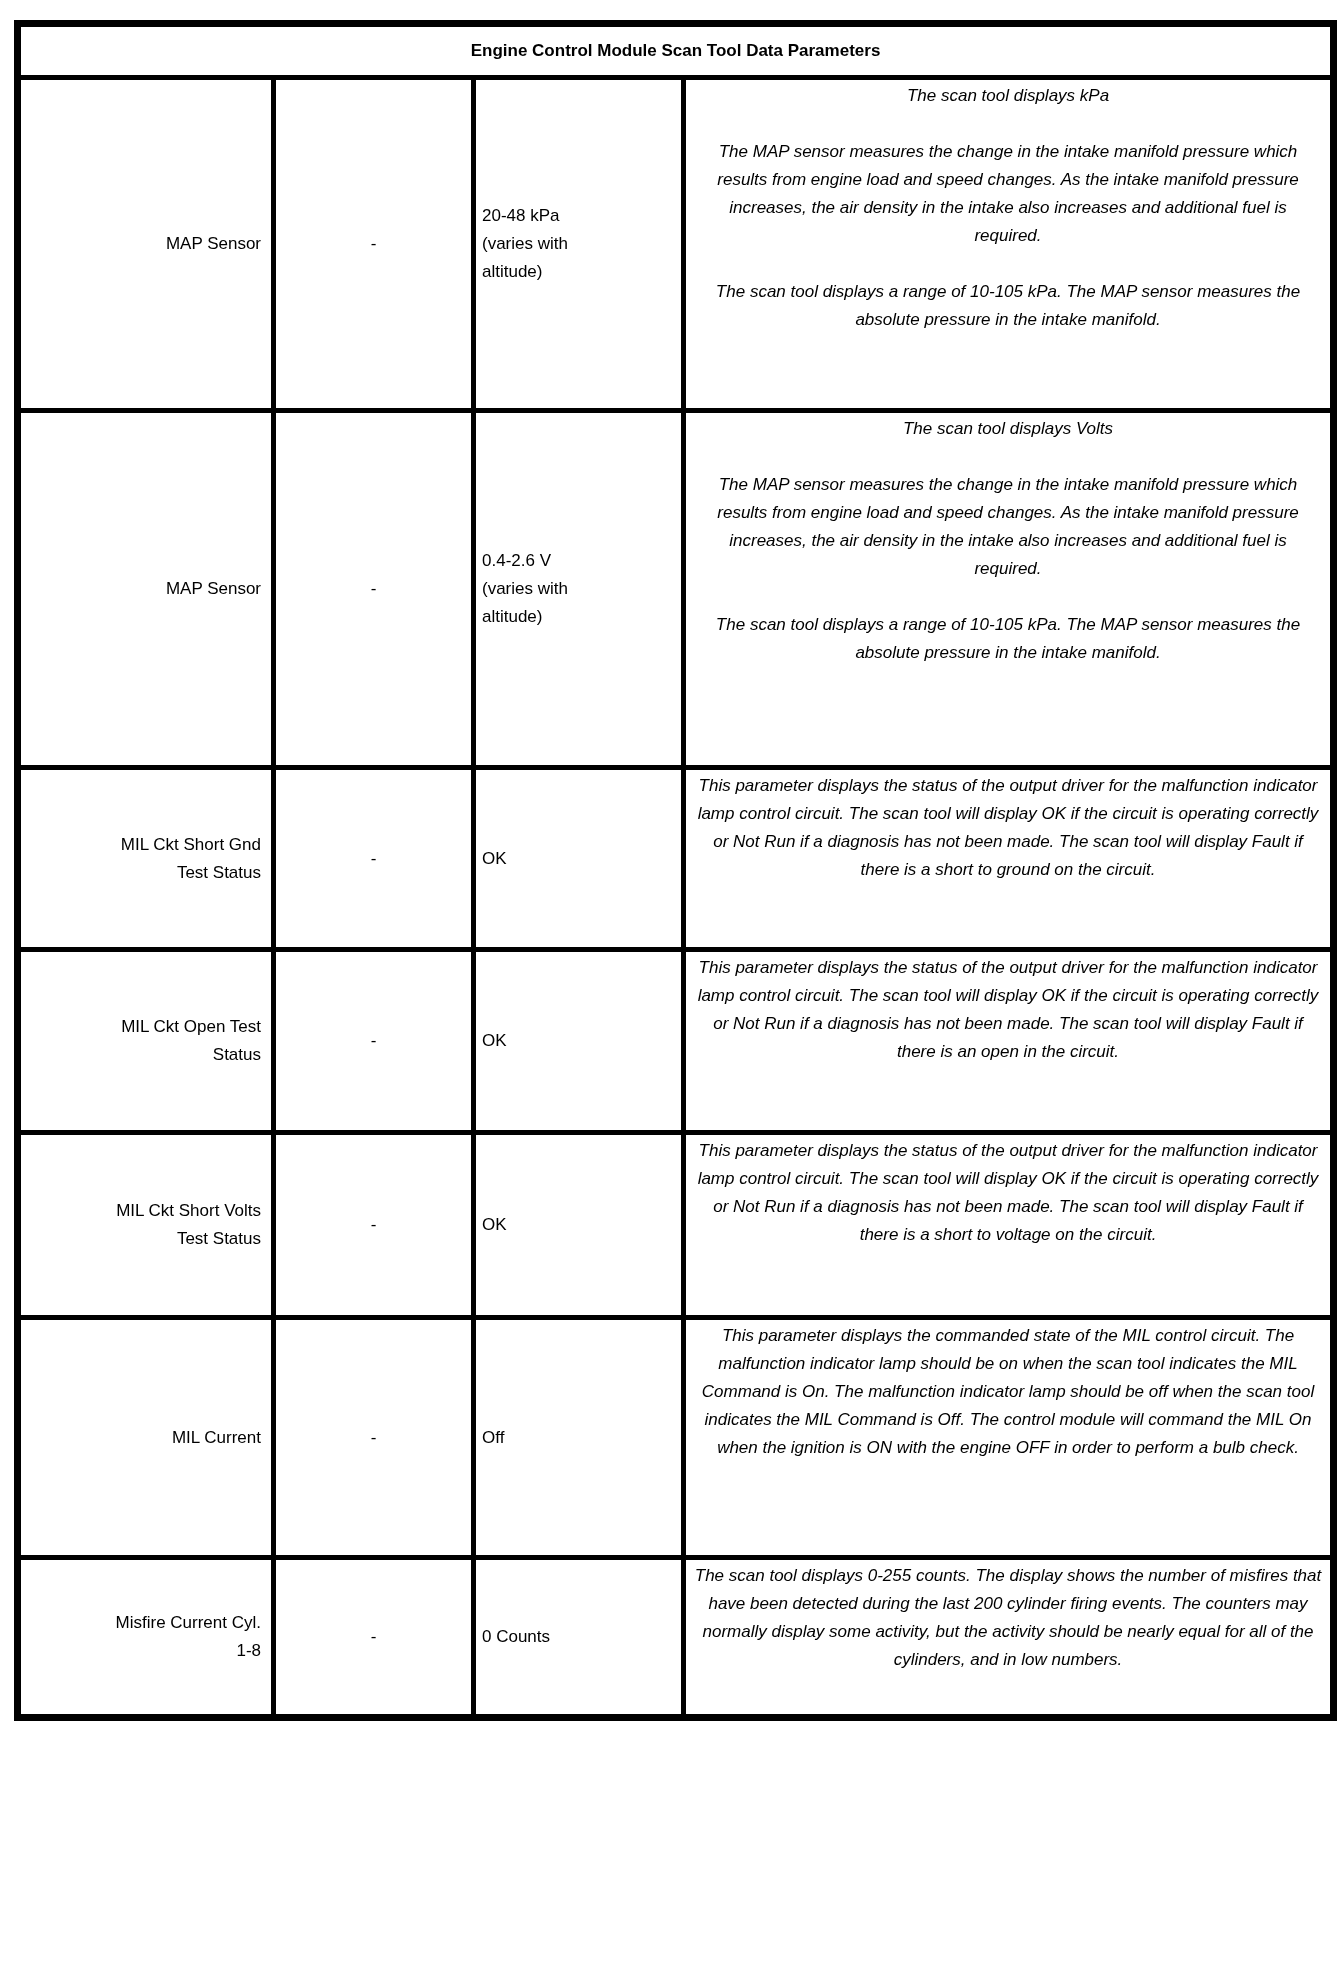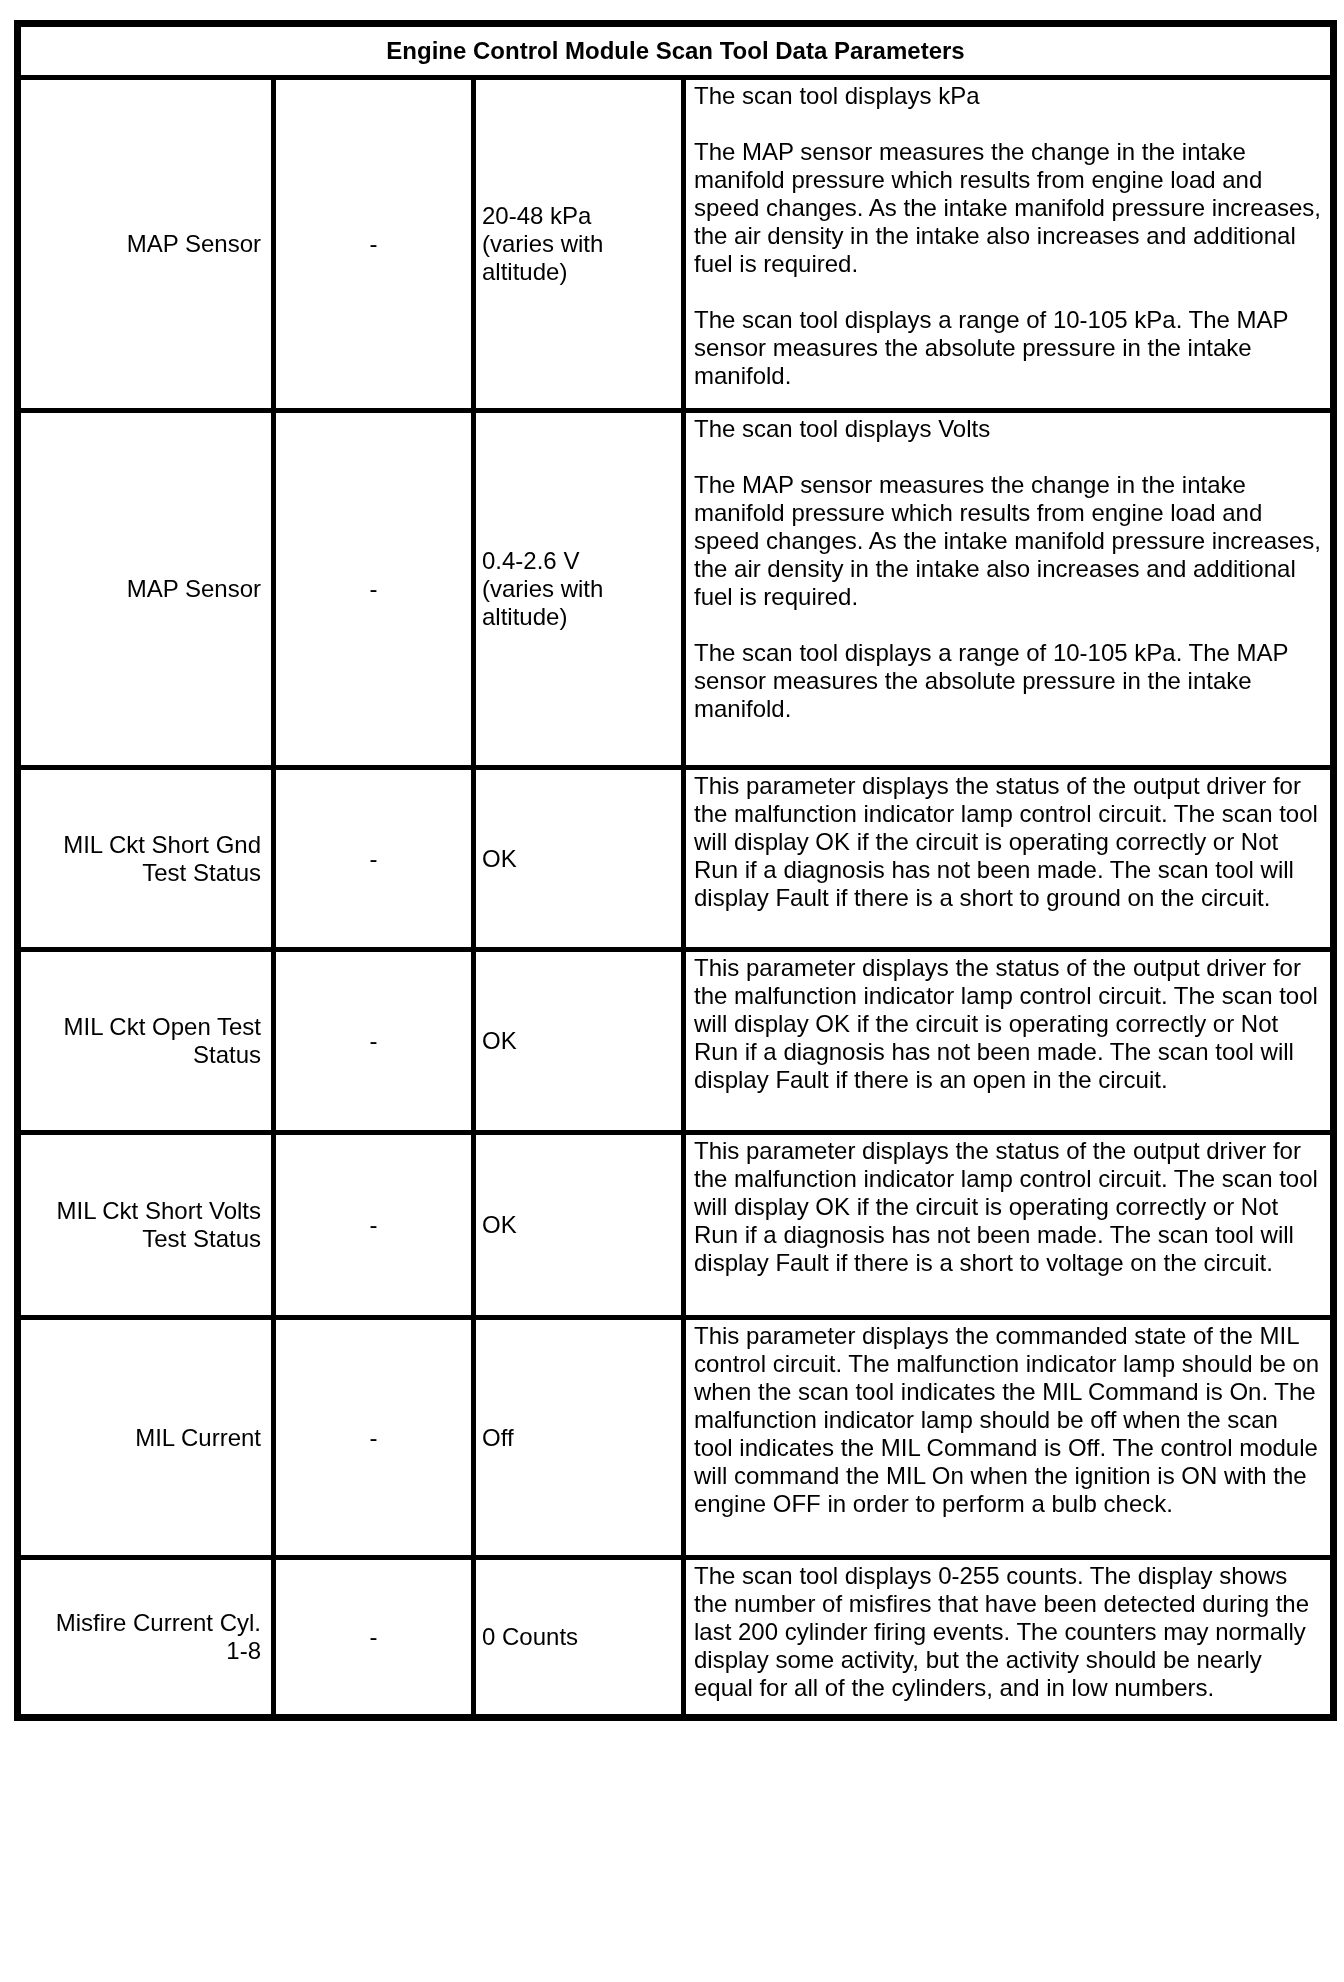--- a/index.html
+++ b/index.html
@@ -25,21 +25,21 @@
     table-layout: fixed;
     border: 7px solid #000000;
   }
   col.c-param { width: 256px; }
   col.c-state { width: 200px; }
   col.c-value { width: 210px; }
   col.c-desc  { width: 650px; }
 
   td, th {
     border: 5px solid #000000;
-    font-size: 24px;
+    font-size: 17px;
     line-height: 28px;
     overflow: hidden;
   }
   .title-cell {
     height: 44px;
     text-align: center;
     vertical-align: middle;
     font-weight: bold;
     padding: 2px 4px;
   }
@@ -69,23 +69,24 @@
     text-align: center;
     padding: 2px 4px;
   }
   .value-cell {
     vertical-align: middle;
     padding: 2px 6px;
     white-space: pre-line;
   }
   .desc-cell {
     vertical-align: top;
-    text-align: left;
+    text-align: center;
     padding: 2px 8px 4px 8px;
     white-space: pre-line;
+    font-style: italic;
   }
   tr.r1 { height: 333px; }
   tr.r2 { height: 357px; }
   tr.r3 { height: 182px; }
   tr.r4 { height: 183px; }
   tr.r5 { height: 185px; }
   tr.r6 { height: 240px; }
   tr.r7 { height: 105px; }
   tr.r8 { height: 160px; }
 </style>

